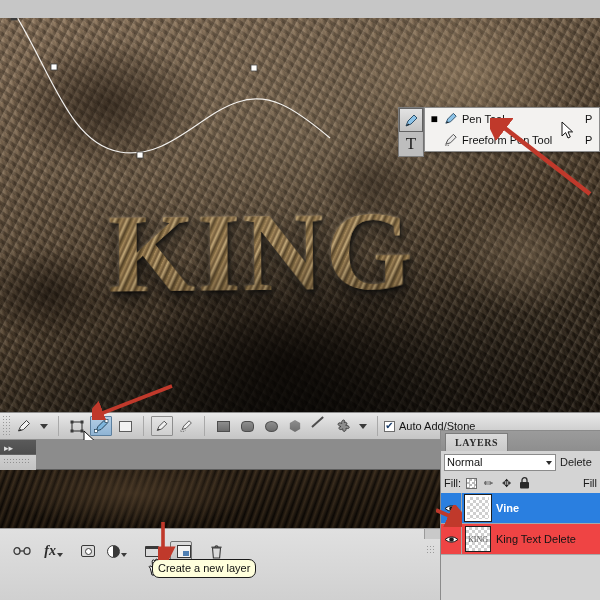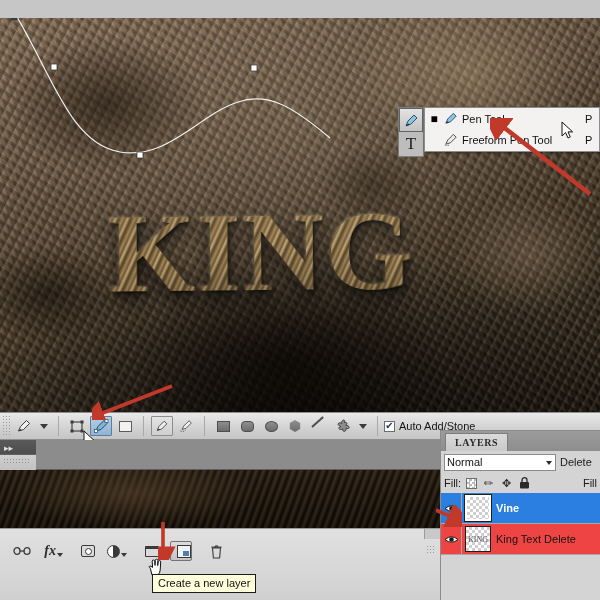--- a/index.html
+++ b/index.html
@@ -183,21 +183,21 @@
     background-image: radial-gradient(#9a9a9a 1px, transparent 1px); background-size: 3px 3px; }
   .footer-scroll-tab { position: absolute; right: 0; top: 0; width: 16px; height: 10px; background:#c9c9c9; border-left:1px solid #9a9a9a; }
 
   
   .tooltip {
     position: absolute; background: #ffffdc; border: 1px solid #1b1b1b;
     font-size: 11px; color: #111; padding: 1px 5px 2px; white-space: nowrap;
     line-height: 14px;
   }
   #tooltip-paths { left: 88px; top: 448px; }
-  #tooltip-new-layer { left: 152px; top: 574px; }
+  #tooltip-new-layer { left: 152px; top: 559px; border-radius: 7px; }
 
   
   .cursor-arrow { position: absolute; width: 13px; height: 19px; }
   .cursor-hand  { position: absolute; width: 15px; height: 18px; }
 
   
   .ann { position: absolute; pointer-events: none; }
 
   
   .layers-panel {

